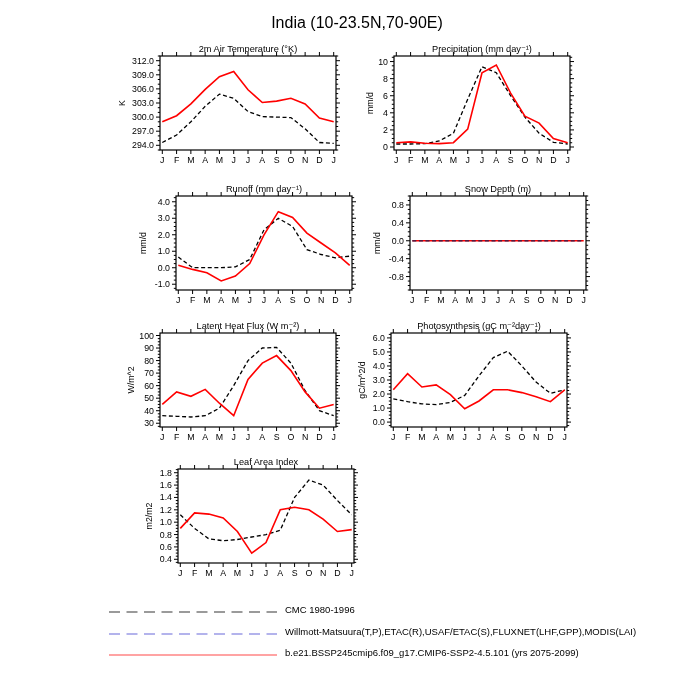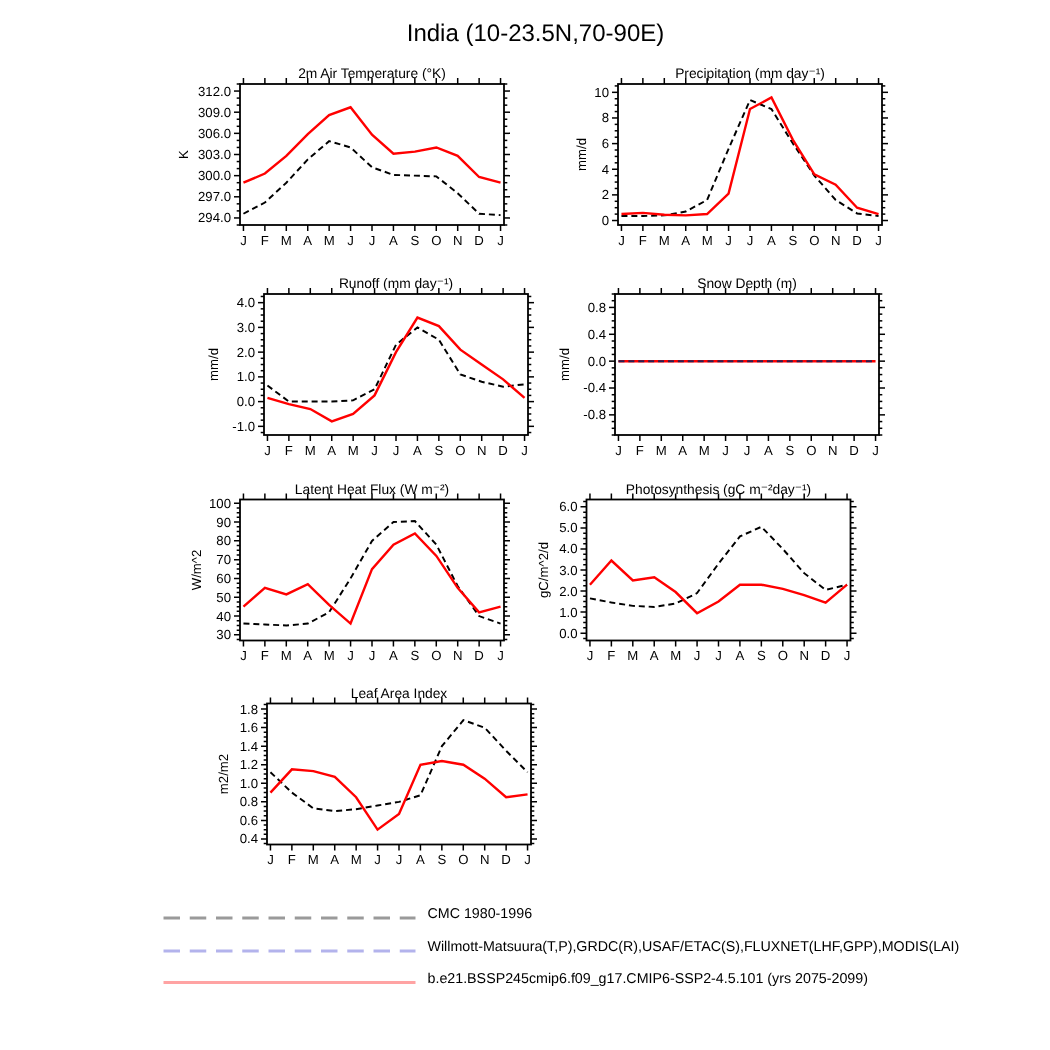--- a/index.html
+++ b/index.html
@@ -115,21 +115,21 @@
           <line x1="246" y1="32.1" x2="248.2" y2="32.1" stroke="#000" stroke-width="1"></line>
           <line x1="67.8" y1="27.4" x2="70" y2="27.4" stroke="#000" stroke-width="1"></line>
           <line x1="246" y1="27.4" x2="248.2" y2="27.4" stroke="#000" stroke-width="1"></line>
           <line x1="67.8" y1="18" x2="70" y2="18" stroke="#000" stroke-width="1"></line>
           <line x1="246" y1="18" x2="248.2" y2="18" stroke="#000" stroke-width="1"></line>
         </g>
         <polyline points="72.3,104.5 86.6,97.0 100.9,83.8 115.2,68.3 129.4,56.1 143.7,60.3 158.0,73.5 172.3,78.6 186.6,79.1 200.9,79.6 215.1,90.8 229.4,104.5 243.7,105.4" fill="none" stroke="#000000" stroke-width="1.3" stroke-linejoin="miter" stroke-dasharray="4,2.6"></polyline>
         <polyline points="72.3,83.8 86.6,77.7 100.9,65.9 115.2,51.4 129.4,38.7 143.7,33.5 158.0,51.8 172.3,64.5 186.6,63.1 200.9,60.3 215.1,65.9 229.4,80.0 243.7,83.8" fill="none" stroke="#ff0000" stroke-width="1.6" stroke-linejoin="miter"></polyline>
       </svg>
     </div>
-  <div class="chart" style="left: 342px; top: 38px;">
+  <div class="chart" style="left: 324px; top: 38px;">
       <svg width="252" height="132">
         <text x="158" y="14" text-anchor="middle" font-size="9.2" fill="#000">Precipitation (mm day⁻¹)</text>
         <text transform="translate(48.8,65) rotate(-90)" text-anchor="middle" font-size="8.8" fill="#000">mm/d</text>
         <rect x="70" y="18" width="176" height="94" fill="none" stroke="#000000" stroke-width="1.2"></rect>
         <g>
           <line x1="72.3" y1="112" x2="72.3" y2="116" stroke="#000" stroke-width="1"></line>
           <line x1="72.3" y1="18" x2="72.3" y2="14" stroke="#000" stroke-width="1"></line>
           <text x="72.3" y="125" text-anchor="middle" font-size="8.8" fill="#000">J</text>
           <line x1="86.58333333333333" y1="112" x2="86.58333333333333" y2="116" stroke="#000" stroke-width="1"></line>
           <line x1="86.58333333333333" y1="18" x2="86.58333333333333" y2="14" stroke="#000" stroke-width="1"></line>
@@ -789,21 +789,21 @@
     <div class="legend-row" style="top:0px;">
       <svg class="sample" viewBox="0 0 170 6">
         <line x1="1" y1="3" x2="169" y2="3" stroke-width="2" stroke="#9a9a9a" stroke-dasharray="11,6.5"></line>
       </svg>
       <span class="lbl">CMC 1980-1996</span>
     </div>
     <div class="legend-row" style="top:21.5px;">
       <svg class="sample" viewBox="0 0 170 6">
         <line x1="1" y1="3" x2="169" y2="3" stroke-width="2" stroke="#b3b3ec" stroke-dasharray="11,6.5"></line>
       </svg>
-      <span class="lbl">Willmott-Matsuura(T,P),GRDC(R),USAF/ETAC(S),FLUXNET(LHF,GPP),MODIS(LAI)</span>
+      <span class="lbl">Willmott-Matsuura(T,P),ETAC(R),USAF/ETAC(S),FLUXNET(LHF,GPP),MODIS(LAI)</span>
     </div>
     <div class="legend-row" style="top:43px;">
       <svg class="sample" viewBox="0 0 170 6">
         <line x1="1" y1="3" x2="169" y2="3" stroke-width="2" stroke="#ffa3a3"></line>
       </svg>
       <span class="lbl">b.e21.BSSP245cmip6.f09_g17.CMIP6-SSP2-4.5.101 (yrs 2075-2099)</span>
     </div>
   </div>
 </div>
 

